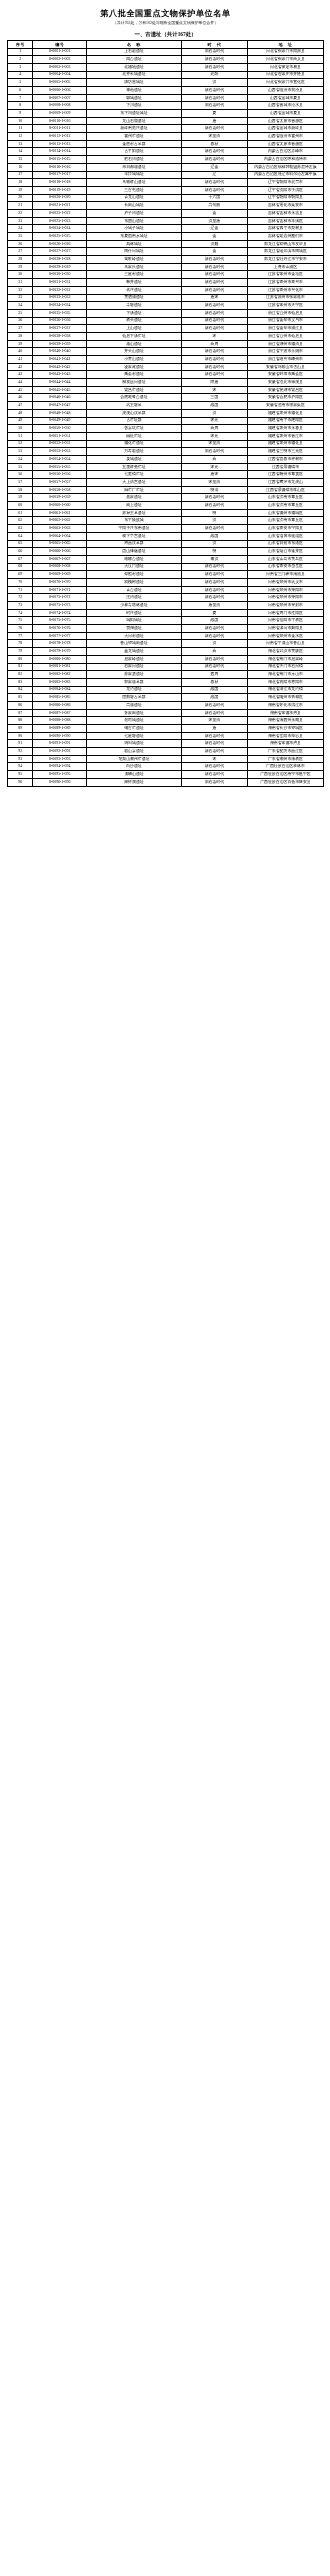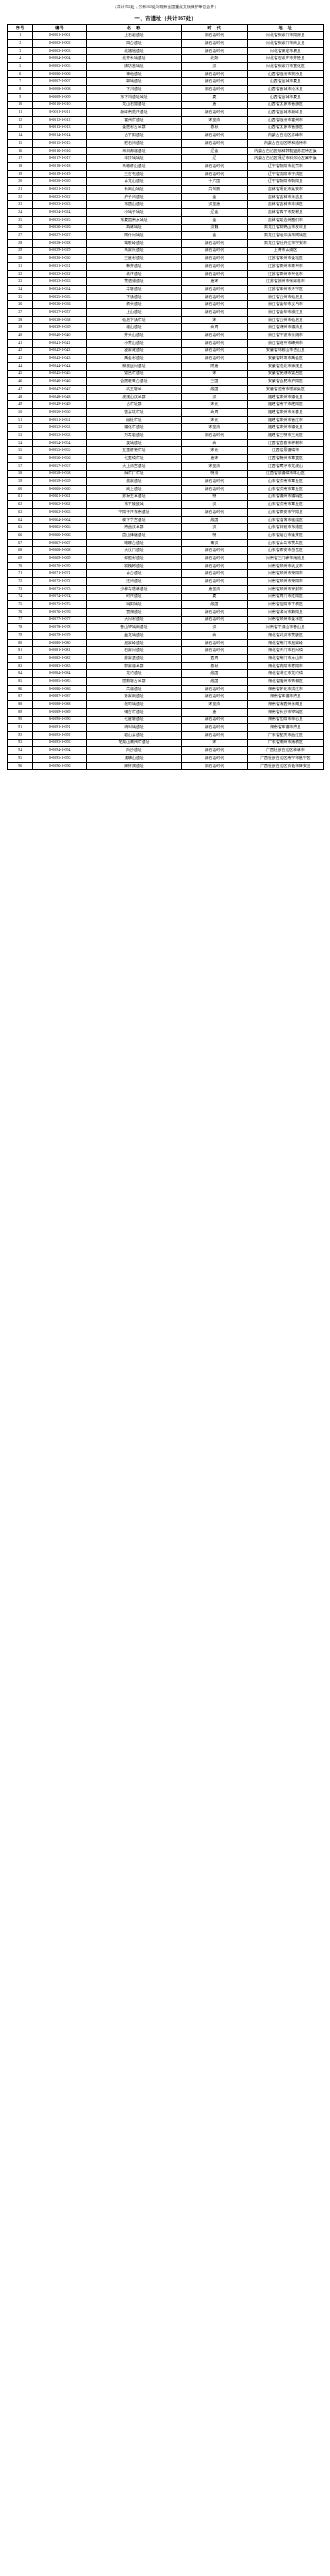--- a/index.html
+++ b/index.html
@@ -66,20 +66,21 @@
   td.name { text-align: center; }
   td.era { text-align: center; }
   td.loc { text-align: center; }
   .wrap td { white-space: normal; }
 </style>
 </head>
 <body>
 
 <div class="page">
 
+  <div class="doc-title">第八批全国重点文物保护单位名单</div>
   <div class="doc-subtitle">（共计762处，另有102处与现有全国重点文物保护单位合并）</div>
   <div class="section-title">一、古遗址（共计167处）</div>
 
   <table class="listing">
     <colgroup>
       <col class="c-seq">
         <col class="c-code">
         <col class="c-name">
         <col class="c-era">
         <col class="c-loc">

